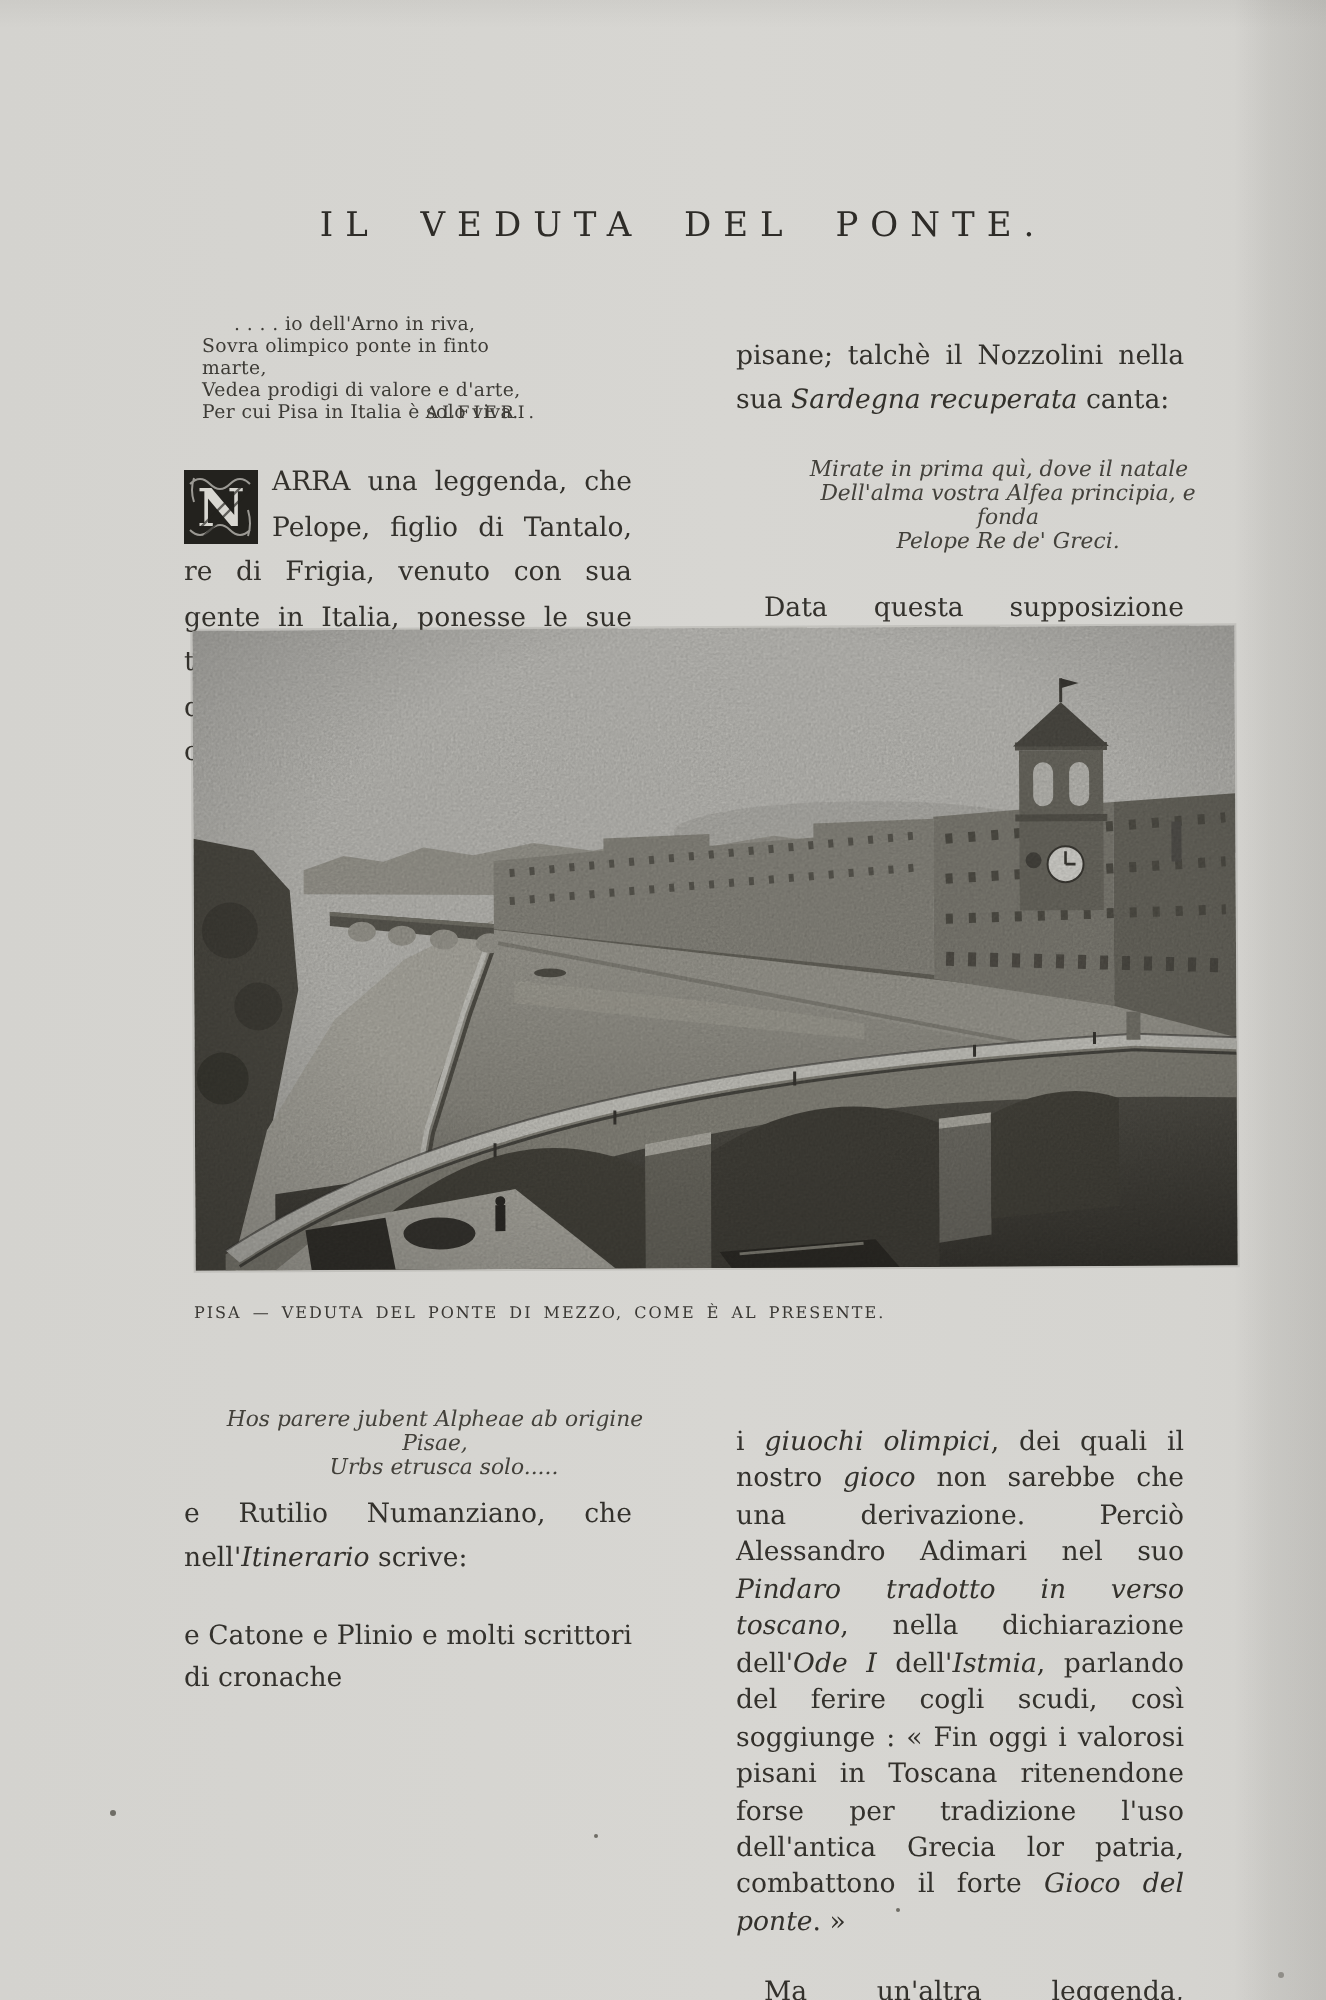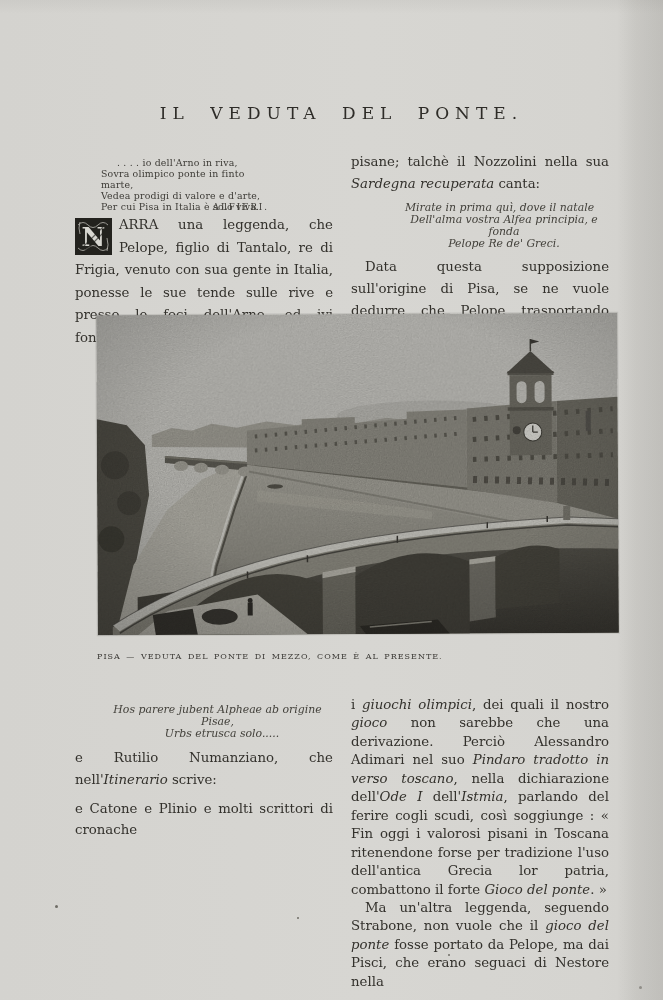--- a/index.html
+++ b/index.html
@@ -18,21 +18,21 @@
     font-size:17px; letter-spacing:6px; word-spacing:9px; color:#2e2c28; white-space:nowrap; }
 
   .epigraph { position:absolute; left:101px; top:158px; width:178px;
     font-size:9.4px; line-height:10.9px; color:#3d3b36; letter-spacing:0.2px; }
   .epigraph > div:first-child { padding-left:16px; }
   .epi-attr { position:absolute; left:101px; top:202px; width:168px; text-align:right;
     padding-right:10px; font-size:8.6px; letter-spacing:2px; color:#3d3b36; }
 
   .col { position:absolute; width:258px; font-size:13.3px; text-align:justify;
     color:#33312c; }
-  .col p { margin:0; }
+  .col p { margin:17px; }
   .indent { text-indent:14px; }
   .verse { font-style:italic; font-size:10.9px; line-height:12px; color:#43413b;
     text-align:center; }
   .verse > div + div { padding-left:9px; }
 
   .col-tl { left:75px;  top:214px; line-height:22.5px; }
   .col-tr { left:351px; top:151px; line-height:22px; }
   .col-bl { left:75px;  top:696px; line-height:21.8px; }
   .col-br { left:351px; top:696px; line-height:18.45px; }
 

